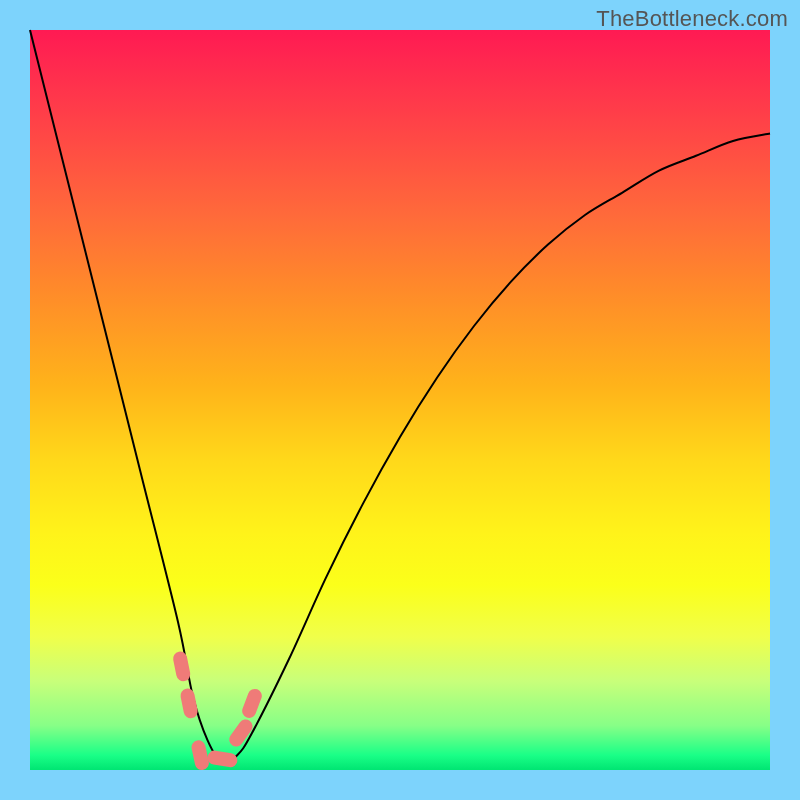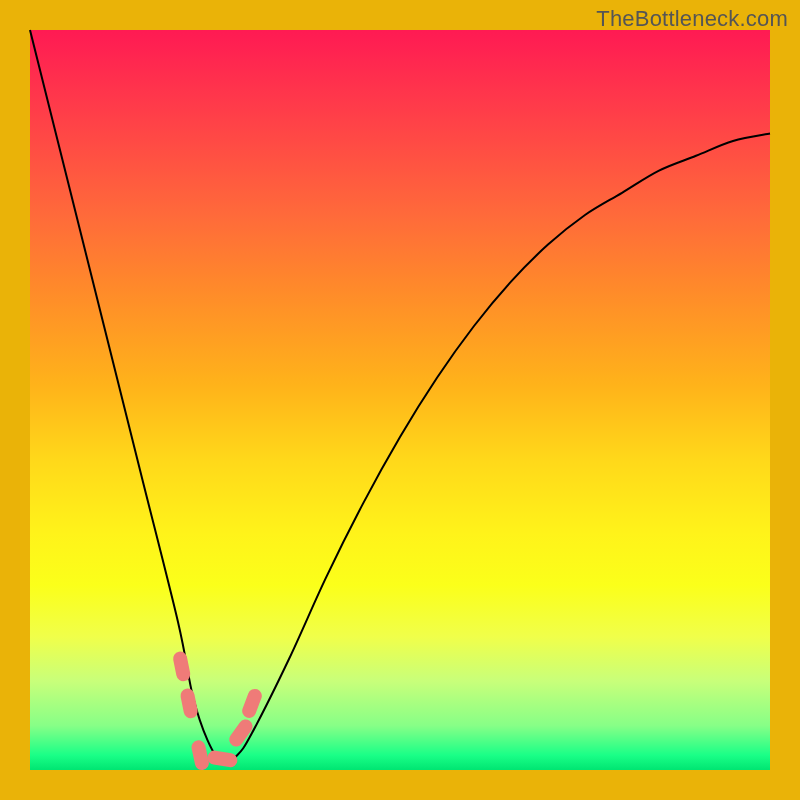--- a/index.html
+++ b/index.html
@@ -8,21 +8,21 @@
     width: 800px;
     height: 800px;
     overflow: hidden;
     background: #000;
     font-family: Arial, Helvetica, sans-serif;
   }
   .frame {
     position: relative;
     width: 800px;
     height: 800px;
-    background: #eab308;
+    background: #7dd3fc;
   }
   .plot-area {
     position: absolute;
     left: 30px;
     top: 30px;
     width: 740px;
     height: 740px;
     background: linear-gradient(to bottom,
       #ff1a53 0%,
       #ff3a4a 10%,

